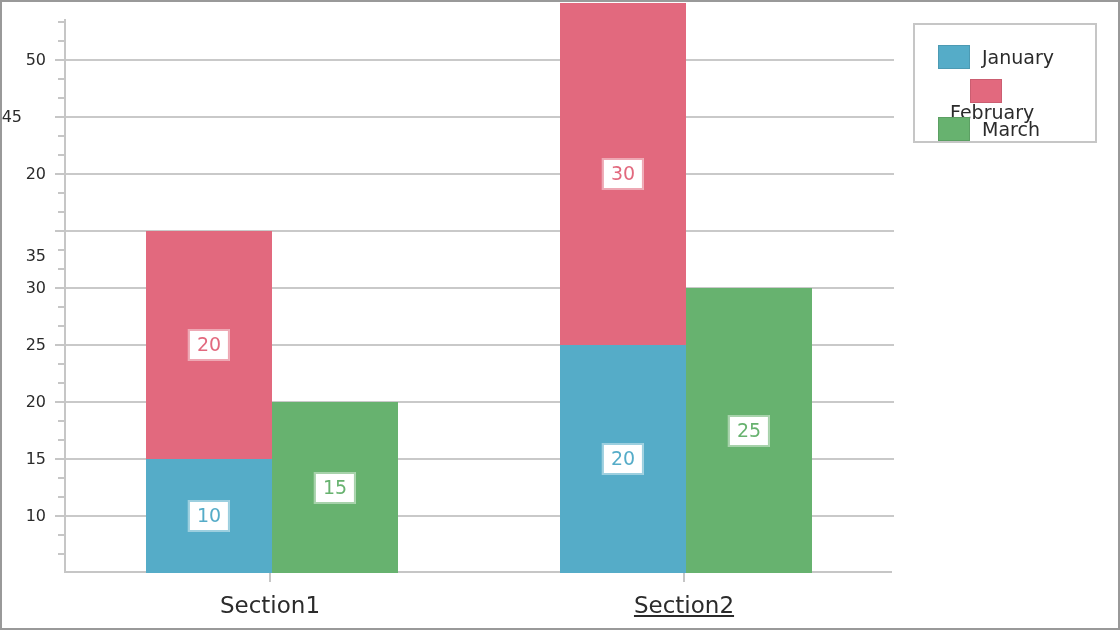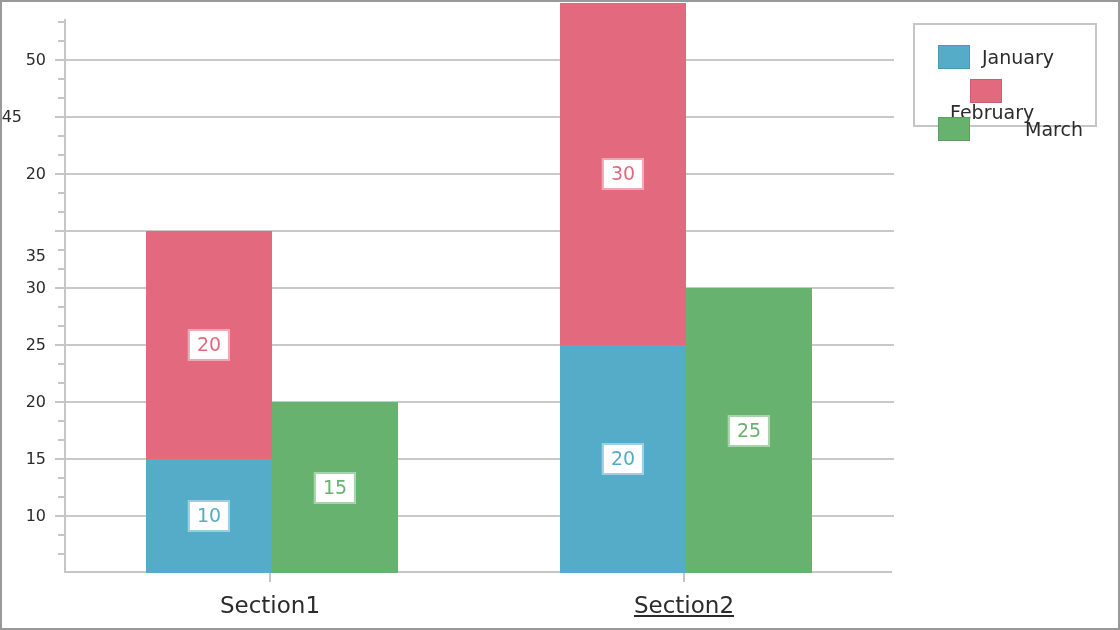--- a/index.html
+++ b/index.html
@@ -91,21 +91,21 @@
     white-space: nowrap;
     transform: translate(-50%, -50%);
   }
 
   
   #legend {
     position: absolute;
     left: 911px;
     top: 21px;
     width: 184px;
-    height: 104px;
+    height: 120px;
     box-sizing: border-box;
     border: 2px solid #c6c6c6;
     background: #ffffff;
   }
   .legend-item {
     position: absolute;
     left: 23px;
     display: flex;
     align-items: center;
     height: 28px;
@@ -209,19 +209,19 @@
 
   <div id="legend">
       <div class="legend-item" style="top: 18px;">
         <span class="legend-swatch" style="background: rgb(85, 172, 200);"></span>
         <span class="legend-text">January</span>
       </div>
       <div class="legend-item" style="top: 54px; flex-direction: column;">
         <span class="legend-swatch" style="background: rgb(226, 105, 126);"></span>
         <span class="legend-text">February</span>
       </div>
-      <div class="legend-item" style="top: 90px; gap: 43px;">
+      <div class="legend-item" style="top: 90px;">
         <span class="legend-swatch" style="background: rgb(103, 178, 111);"></span>
         <span class="legend-text">March</span>
       </div>
     </div>
 
 </div>
 
 </body></html>

